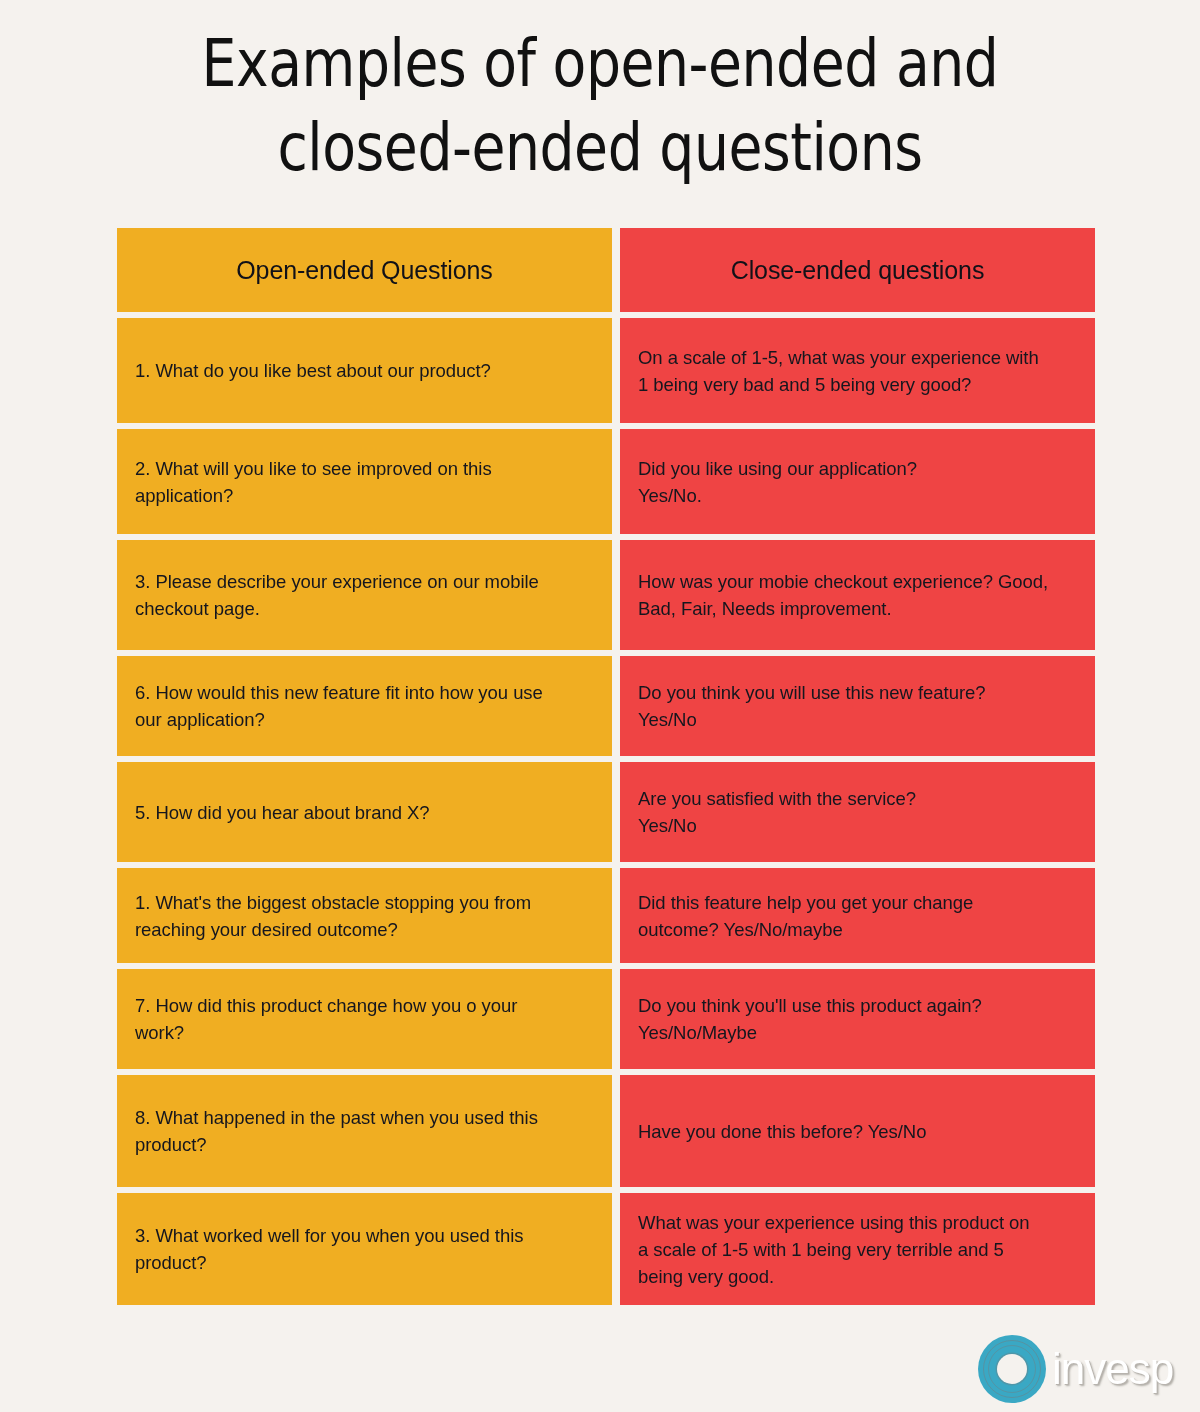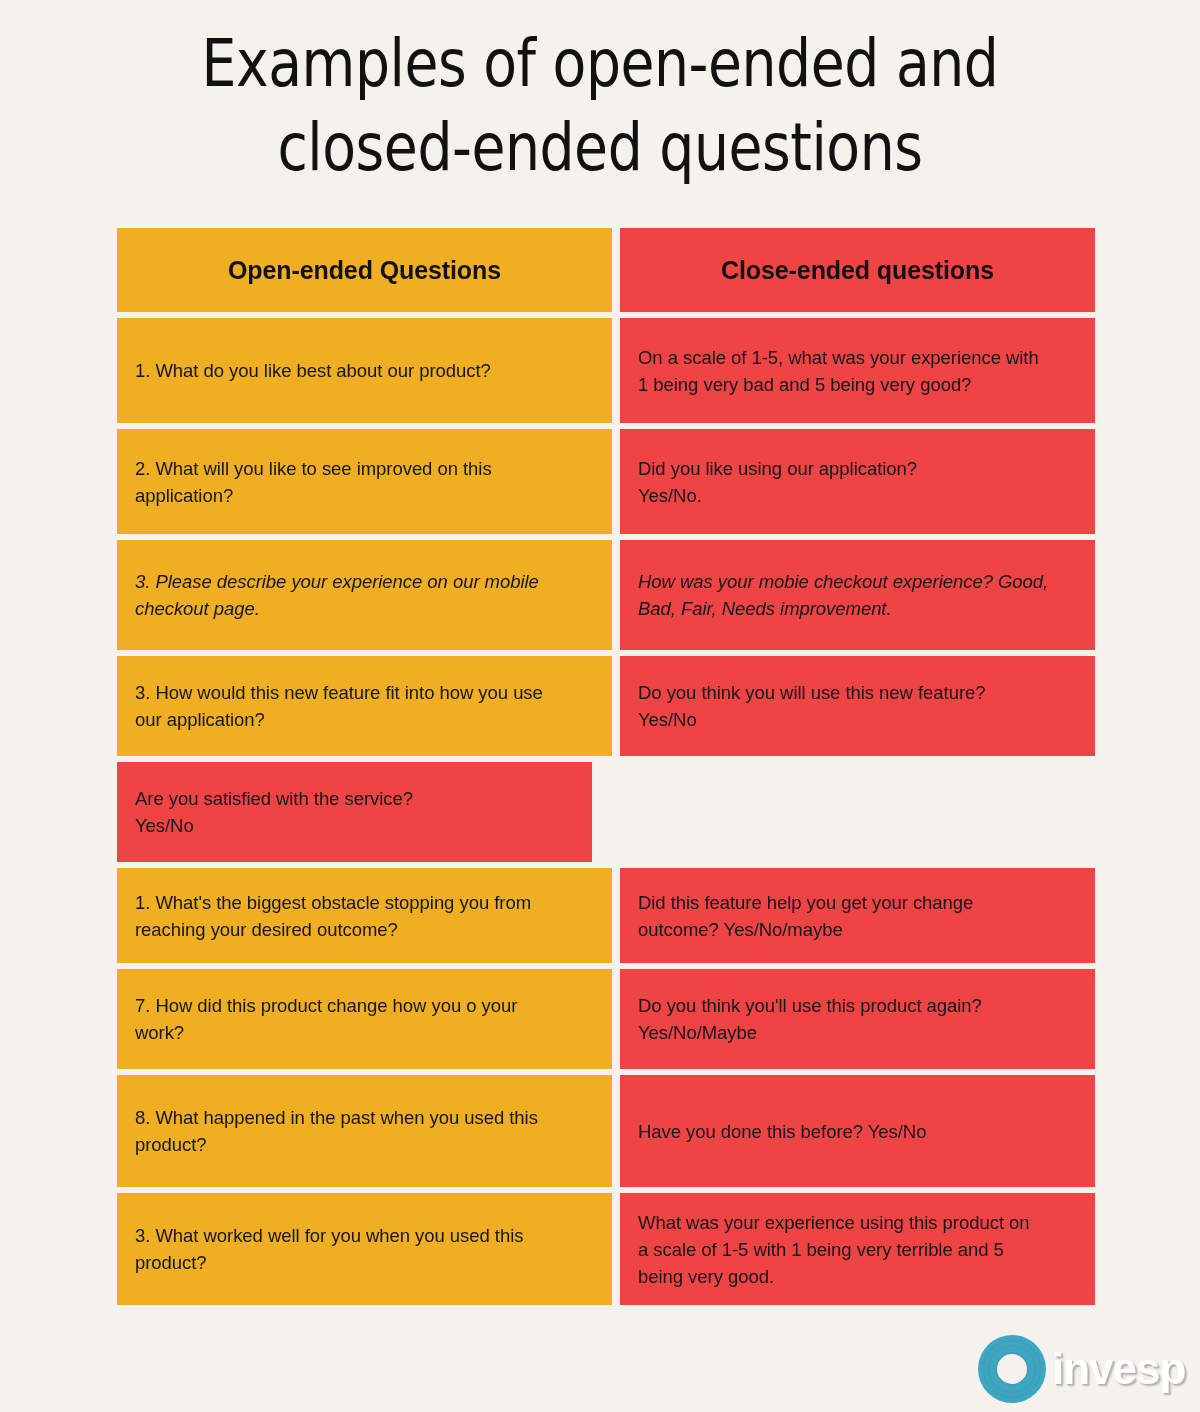--- a/index.html
+++ b/index.html
@@ -54,41 +54,41 @@
   }
   .cell.left  { width: 495px; background: #f0ae22; }
   .cell.right { width: 475px; background: #ef4444; }
 
   .header-row .cell {
     height: 84px;
     justify-content: center;
   }
   .header-label {
     font-size: 25px;
-    font-weight: 700;
+    font-weight: 400;
     color: #111118;
     letter-spacing: -0.1px;
     text-align: center;
   }
 
   .body-row .cell { padding: 0 18px; }
 
   .cell-text {
     font-size: 18.5px;
     line-height: 27px;
     color: #15161e;
     font-weight: 400;
     letter-spacing: -0.05px;
     white-space: pre-line;
   }
 
   
   .h-100 { height: 100px; }
   .h-105 { height: 105px; }
-  .h-110 { height: 110px; font-style: italic; }
+  .h-110 { height: 110px; }
   .h-112 { height: 112px; }
   .h-95  { height: 95px; }
 
   
   .logo {
     position: absolute;
     left: 978px;
     top: 1332px;
     width: 208px;
     height: 74px;
@@ -123,21 +123,21 @@
     box-sizing: border-box;
   }
   .ring-hole {
     left: 19px; top: 19px;
     width: 30px; height: 30px;
     background: #f5f2ee;
     box-shadow: 0 0 0 1.5px rgba(120,120,120,0.35);
   }
   .logo-text {
     font-size: 44px;
-    font-weight: 700;
+    font-weight: 400;
     color: #ffffff;
     margin-left: 6px;
     letter-spacing: -1px;
     text-shadow: 1px 1px 0 #b8b4ae, 2px 2px 2px rgba(120,116,110,0.55);
     line-height: 52px;
   }
 </style>
 </head>
 <body>
 
@@ -184,30 +184,33 @@
 checkout page.</span>
     </div>
     <div class="cell right h-110">
       <span class="cell-text">How was your mobie checkout experience? Good,
 Bad, Fair, Needs improvement.</span>
     </div>
   </div>
 
   <div class="row body-row">
     <div class="cell left h-100">
-      <span class="cell-text">3. How would this new feature fit into how you use
+      <span class="cell-text">6. How would this new feature fit into how you use
 our application?</span>
     </div>
     <div class="cell right h-100">
       <span class="cell-text">Do you think you will use this new feature?
 Yes/No</span>
     </div>
   </div>
 
   <div class="row body-row">
+    <div class="cell left h-100">
+      <span class="cell-text">5. How did you hear about brand X?</span>
+    </div>
     <div class="cell right h-100">
       <span class="cell-text">Are you satisfied with the service?
 Yes/No</span>
     </div>
   </div>
 
   <div class="row body-row">
     <div class="cell left h-95">
       <span class="cell-text">1. What's the biggest obstacle stopping you from
 reaching your desired outcome?</span>

